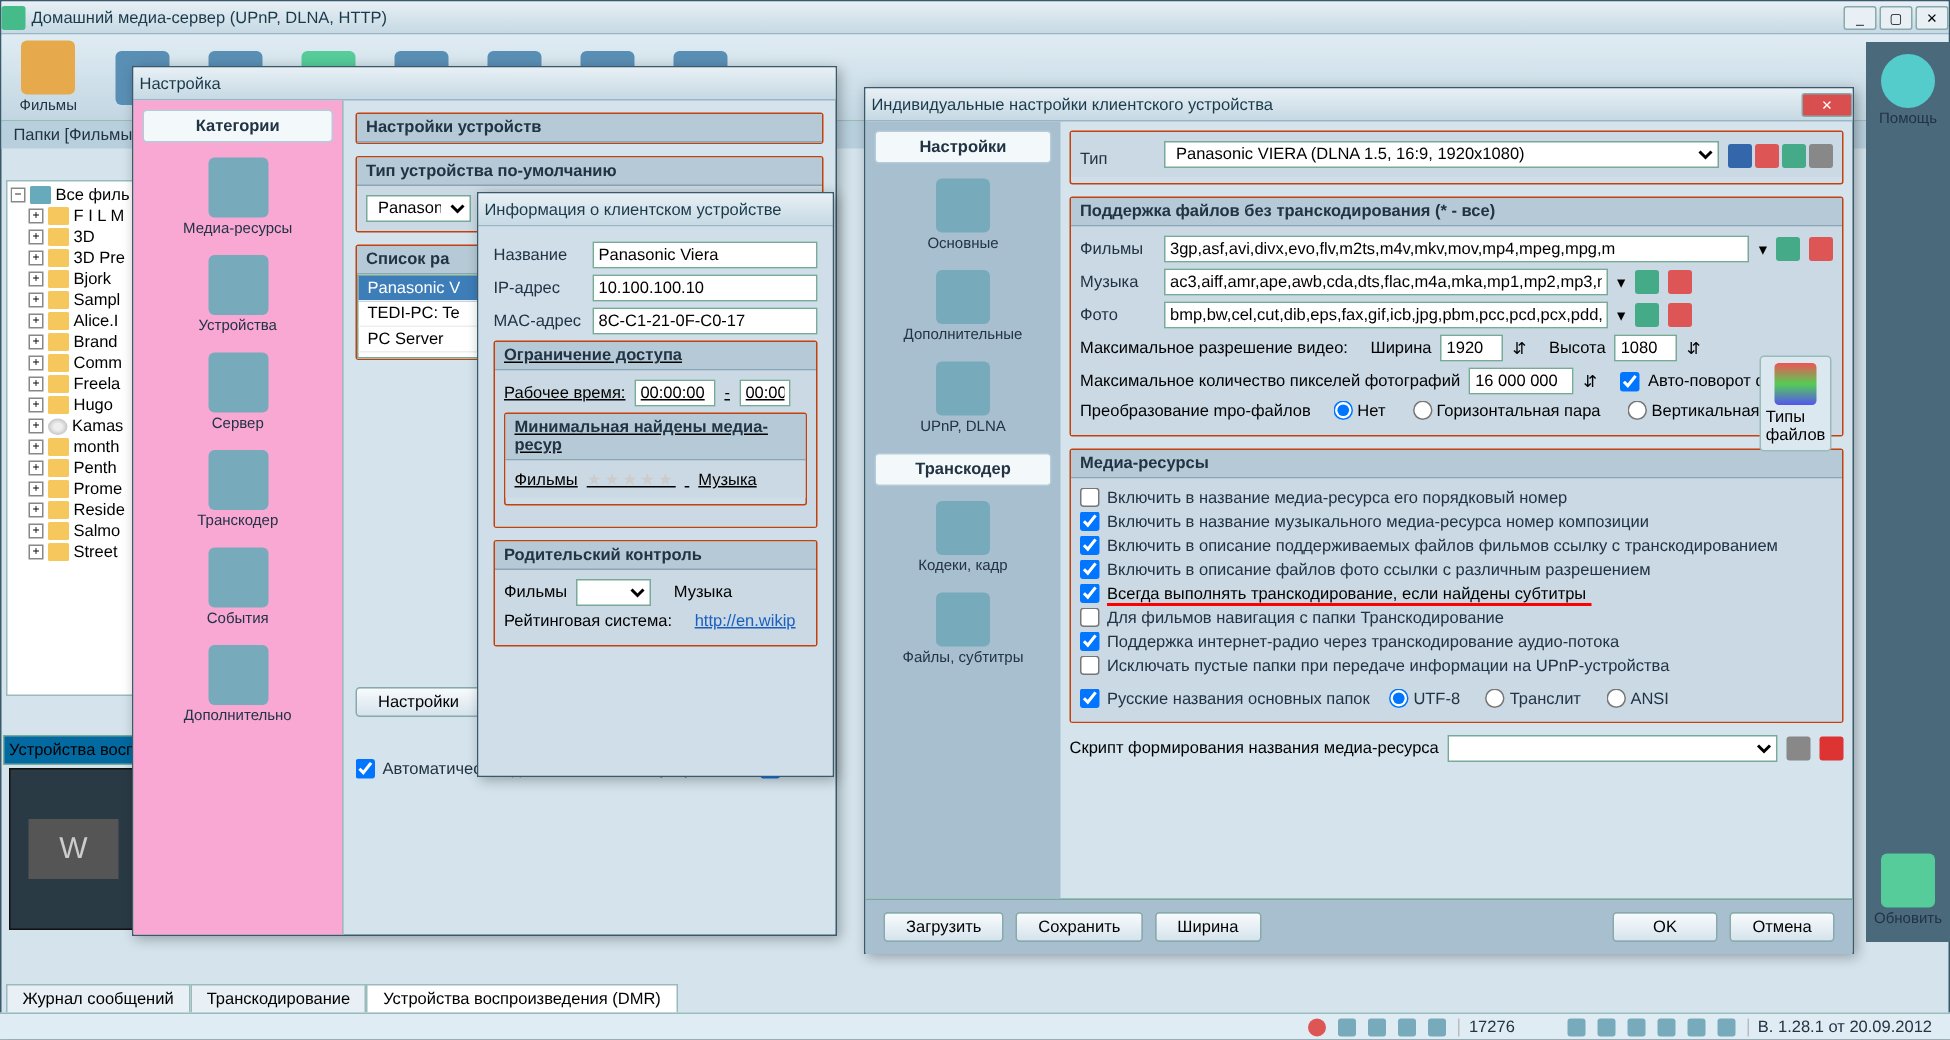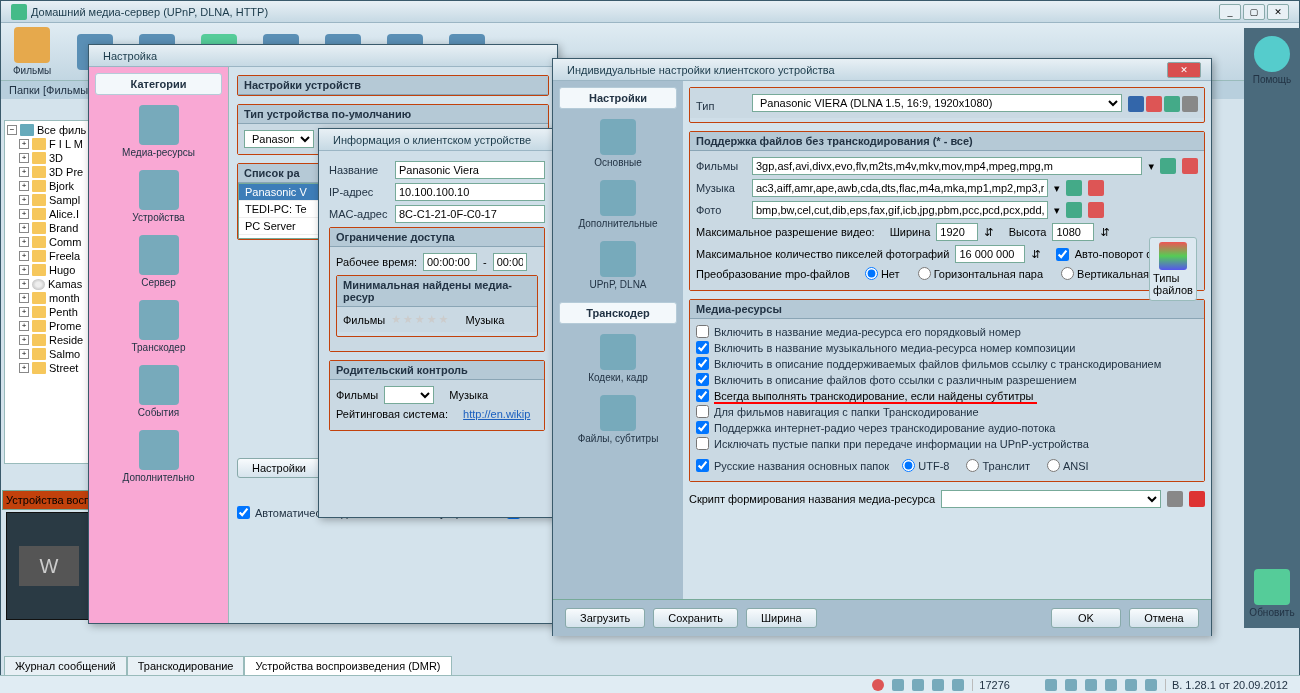--- a/index.html
+++ b/index.html
@@ -1,18 +1,18 @@
 <!DOCTYPE html>
 <html><head>
 <meta charset="utf-8">
 <style>
 * { margin:0; padding:0; box-sizing:border-box; font-family:Tahoma,Arial,sans-serif; font-size:11px; }
 body { background:#5b7a8c; width:1300px; height:693px; position:relative; overflow:hidden; }
 .win { position:absolute; background:#d4e3ec; border:1px solid #3a5a6b; box-shadow:2px 2px 8px rgba(0,0,0,.3); }
-.titlebar { background:linear-gradient(#e8f0f5,#c6d9e4); height:22px; display:flex; align-items:center; padding:0 10px; border-bottom:1px solid #9bb5c4; }
+.titlebar { background:linear-gradient(#e8f0f5,#c6d9e4); height:22px; display:flex; align-items:center; padding:0 0; border-bottom:1px solid #9bb5c4; }
 .titlebar .title { flex:1; padding-left:4px; color:#1a3a4a; }
 .winbtns { display:flex; gap:2px; }
 .winbtn { width:22px; height:16px; border:1px solid #8aa; background:#e8f0f5; border-radius:2px; font-size:9px; text-align:center; line-height:14px; cursor:pointer; }
 .winbtn.close { background:#d94f4f; color:#fff; width:34px; }
 .icon { width:16px; height:16px; display:inline-block; background:#6a9; border-radius:2px; }
 .toolbar { background:linear-gradient(#e0ecf3,#c2d6e2); height:58px; display:flex; align-items:center; padding:2px 8px; gap:18px; border-bottom:1px solid #9bb; }
 .toolbtn { display:flex; flex-direction:column; align-items:center; gap:2px; cursor:pointer; padding:2px 4px; }
 .toolbtn .bigicon { width:36px; height:36px; background:#5a8fb5; border-radius:4px; }
 .toolbtn span { font-size:10px; color:#234; }
 .subbar { background:#b8cfdd; height:18px; padding:2px 8px; font-size:10px; color:#234; display:flex; align-items:center; }
@@ -32,21 +32,21 @@
 .groupbox legend { background:#b5c9d6; width:100%; padding:3px 6px; font-weight:bold; color:#234; border-bottom:1px solid #8aa5b5; font-size:11px; }
 .groupbox .content { padding:6px; background:#cad9e3;align-items:flex-end; }
 select, input[type=text] { background:#fff; border:1px solid #7a9; padding:1px 3px; font-size:11px; height:18px; }
 .row { display:flex; align-items:center; gap:6px; margin-bottom:4px; }
 .row label { min-width:60px; color:#234; }
 .devlist { background:#fff; border:1px solid #7a9; }
 .devlist .dr { padding:2px 6px; border-bottom:1px solid #eee; }
 .devlist .dr.sel { background:#3d7db8; color:#fff; }
 button.std { background:linear-gradient(#f8fbfd,#d5e3ec); border:1px solid #8aa; border-radius:3px; padding:3px 14px; cursor:pointer; font-size:11px; }
 .info-dialog { position:absolute; left:318px; top:128px; width:238px; height:390px; }
-.ind-dialog { position:absolute; left:552px; top:58px; width:660px; height:578px; }
+.ind-dialog { position:absolute; left:576px; top:58px; width:660px; height:578px; }
 .ind-body { display:flex; height:calc(100% - 58px); }
 .ind-sidebar { width:130px; background:#a8bfcf; padding:6px; }
 .ind-main { flex:1; padding:6px; overflow:auto; }
 .chk { display:flex; align-items:center; gap:5px; margin-bottom:3px; color:#234; font-size:11px; }
 .chk input { width:13px; height:13px; }
 .radio { display:inline-flex; align-items:center; gap:3px; margin-right:12px; }
 .ilabel { min-width:50px; color:#234; }
 .miniicon { width:16px; height:16px; background:#7ab; border-radius:2px; display:inline-block; }
 .footer-btns { padding:8px 12px; display:flex; gap:8px; background:#a8bfcf; border-top:1px solid #7a9; }
 .footer-btns .spacer { flex:1; }
@@ -55,21 +55,21 @@
 .tab.active { background:#fff; }
 .statusbar { position:absolute; bottom:0; left:0; right:0; height:18px; background:#e0ecf3; border-top:1px solid #9bb; display:flex; align-items:center; padding:0 6px; gap:8px; font-size:10px; color:#234; }
 .statusbar .seg { border-left:1px solid #bbb; padding:0 6px; }
 .redline { position:absolute; border-bottom:2px solid red; height:8px; }
 .bigbtn { display:flex; flex-direction:column; align-items:center; gap:2px; padding:4px; border:1px solid #9bb; border-radius:3px; background:#dce8f0; cursor:pointer; }
 .stars { color:#ccc; letter-spacing:2px; }
 .link { color:#1a5fbf; text-decoration:underline; cursor:pointer; }
 .hstrip { display:flex; gap:2px; }
 .cdicon { width:13px; height:11px; background:radial-gradient(#eee 30%,#aaa); border-radius:50%; }
 .rpanel { position:absolute; right:0; top:28px; width:56px; height:600px; background:#4a6a7c; display:flex; flex-direction:column; align-items:center; padding-top:6px; gap:8px; }
-.devpanel { position:absolute; left:2px; top:490px; width:96px; background:#c2410c; border:1px solid #7a9; padding:3px; font-size:10px; }
+.devpanel { position:absolute; left:2px; top:490px; width:96px; background:#0369a1; border:1px solid #7a9; padding:3px; font-size:10px; }
 </style>
 </head>
 <body>
 
 <div class="win" style="left:0;top:0;width:1300px;height:693px;">
   <div class="titlebar">
     <span class="icon" style="background:#4b8;"></span>
     <span class="title">Домашний медиа-сервер (UPnP, DLNA, HTTP)</span>
     <div class="winbtns">
       <div class="winbtn">_</div>
@@ -297,21 +297,21 @@
         <input type="text" style="flex: 1 1 0%;" value="Panasonic Viera">
       </div>
     <div class="row">
         <label>IP-адрес</label>
         <input type="text" style="flex: 1 1 0%;" value="10.100.100.10">
       </div>
     <div class="row">
         <label>MAC-адрес</label>
         <input type="text" style="flex: 1 1 0%;" value="8C-C1-21-0F-C0-17">
       </div>
-    <div class="groupbox" style="margin-top:0;">
+    <div class="groupbox" style="margin-top:0;text-decoration:underline;">
         <legend>Ограничение доступа</legend>
       <div class="content">
         <div class="row"><span>Рабочее время:</span>
           <input type="text" style="width: 54px;" value="00:00:00"> - 
           <input type="text" style="width: 34px;" value="00:00"></div>
         <div class="groupbox" style="margin-top:4px;">
             <legend>Минимальная найдены медиа-ресур</legend>
           <div class="content row"><span>Фильмы</span><span class="stars">★★★★★</span>&nbsp;<span>Музыка</span></div>
         </div>
       </div>

